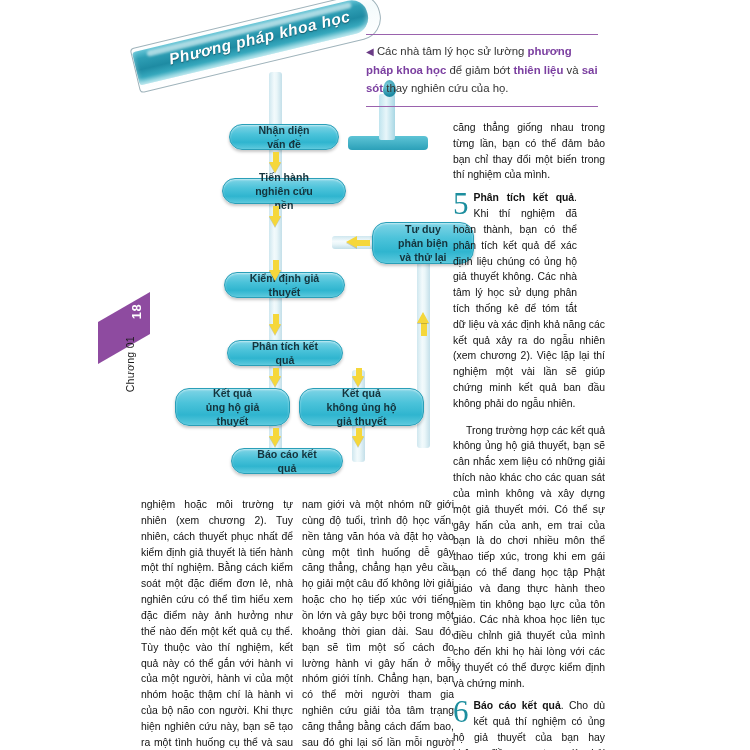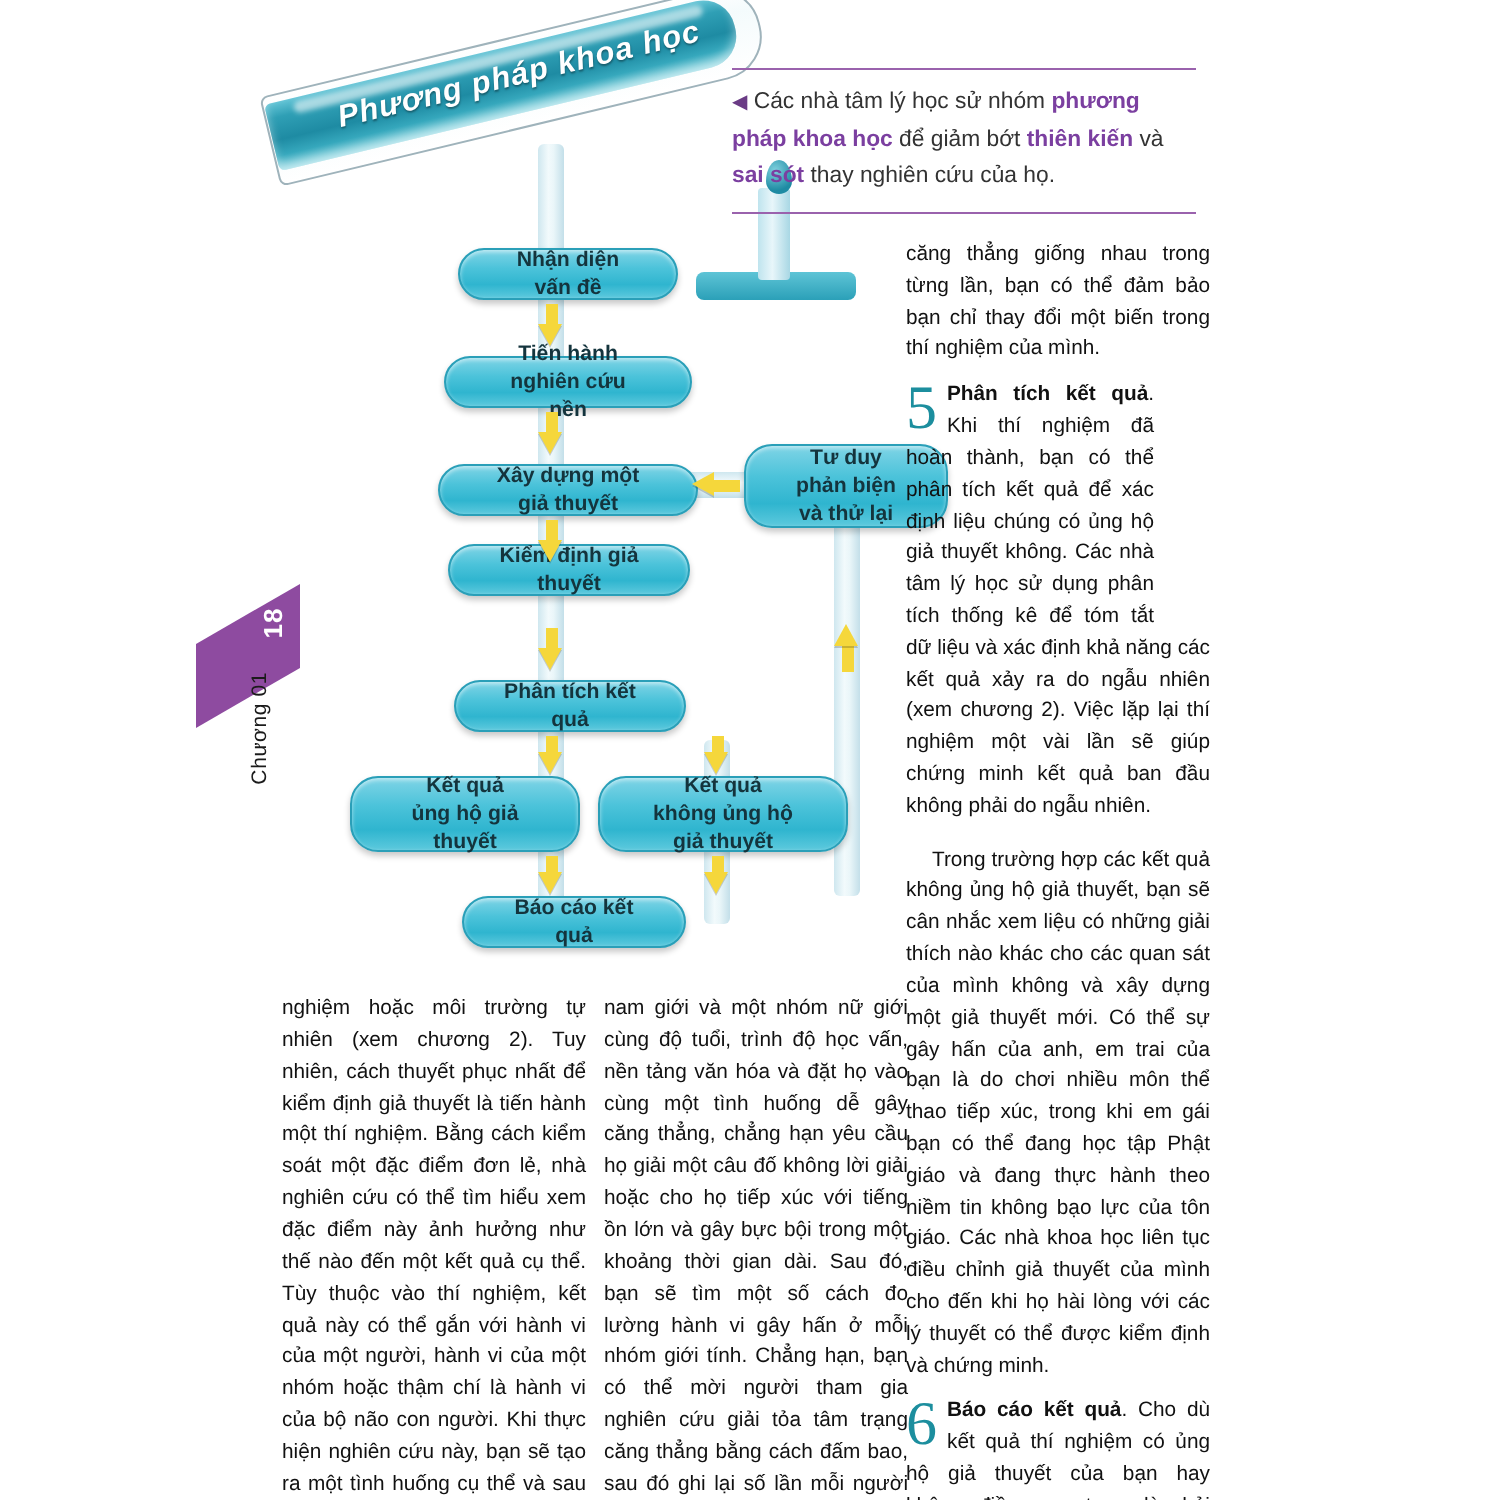--- a/index.html
+++ b/index.html
@@ -281,21 +281,21 @@
     <div class="tube-liquid"></div>
     <div class="tube-hilite"></div>
     <div class="tube-drop"></div>
     <div class="tube-label">Phương pháp khoa học</div>
   </div>
 
   <div class="caption">
     <div class="rule"></div>
     <div class="body">
       <span class="arrow">◀</span>
-      <span>Các nhà tâm lý học sử nhóm </span><span class="cap-hl">phương pháp khoa học</span><span> để giảm bớt </span><span class="cap-hl">thiên kiến</span><span> và </span><span class="cap-hl">sai sót</span><span> thay nghiên cứu của họ.</span>
+      <span>Các nhà tâm lý học sử lường </span><span class="cap-hl">phương pháp khoa học</span><span> để giảm bớt </span><span class="cap-hl">thiên liệu</span><span> và </span><span class="cap-hl">sai sót</span><span> thay nghiên cứu của họ.</span>
     </div>
     <div class="rule bot"></div>
   </div>
 
   <div class="flow">
 
     <div class="pipe" style="left:269px; top:72px; width:13px; height:390px;"></div>
 
     <div class="pipe" style="left:352px; top:370px; width:13px; height:92px;"></div>
 
@@ -304,23 +304,20 @@
     <div class="pipe h" style="left:332px; top:236px; width:90px; height:13px;"></div>
 
     <div class="node" style="left:229px; top:124px; width:110px; height:26px;">
       <span>Nhận diện vấn đề</span>
     </div>
 
     <div class="node" style="left:222px; top:178px; width:124px; height:26px;">
       <span>Tiến hành nghiên cứu nền</span>
     </div>
 
-    <div class="node" style="left:219px; top:232px; width:130px; height:26px;">
-      <span>Xây dựng một giả thuyết</span>
-    </div>
 
     <div class="node" style="left:224px; top:272px; width:121px; height:26px;">
       <span>Kiểm định giả thuyết</span>
     </div>
 
     <div class="node" style="left:227px; top:340px; width:116px; height:26px;">
       <span>Phân tích kết quả</span>
     </div>
 
     <div class="node" style="left:175px; top:388px; width:115px; height:38px; white-space:pre-line;">

